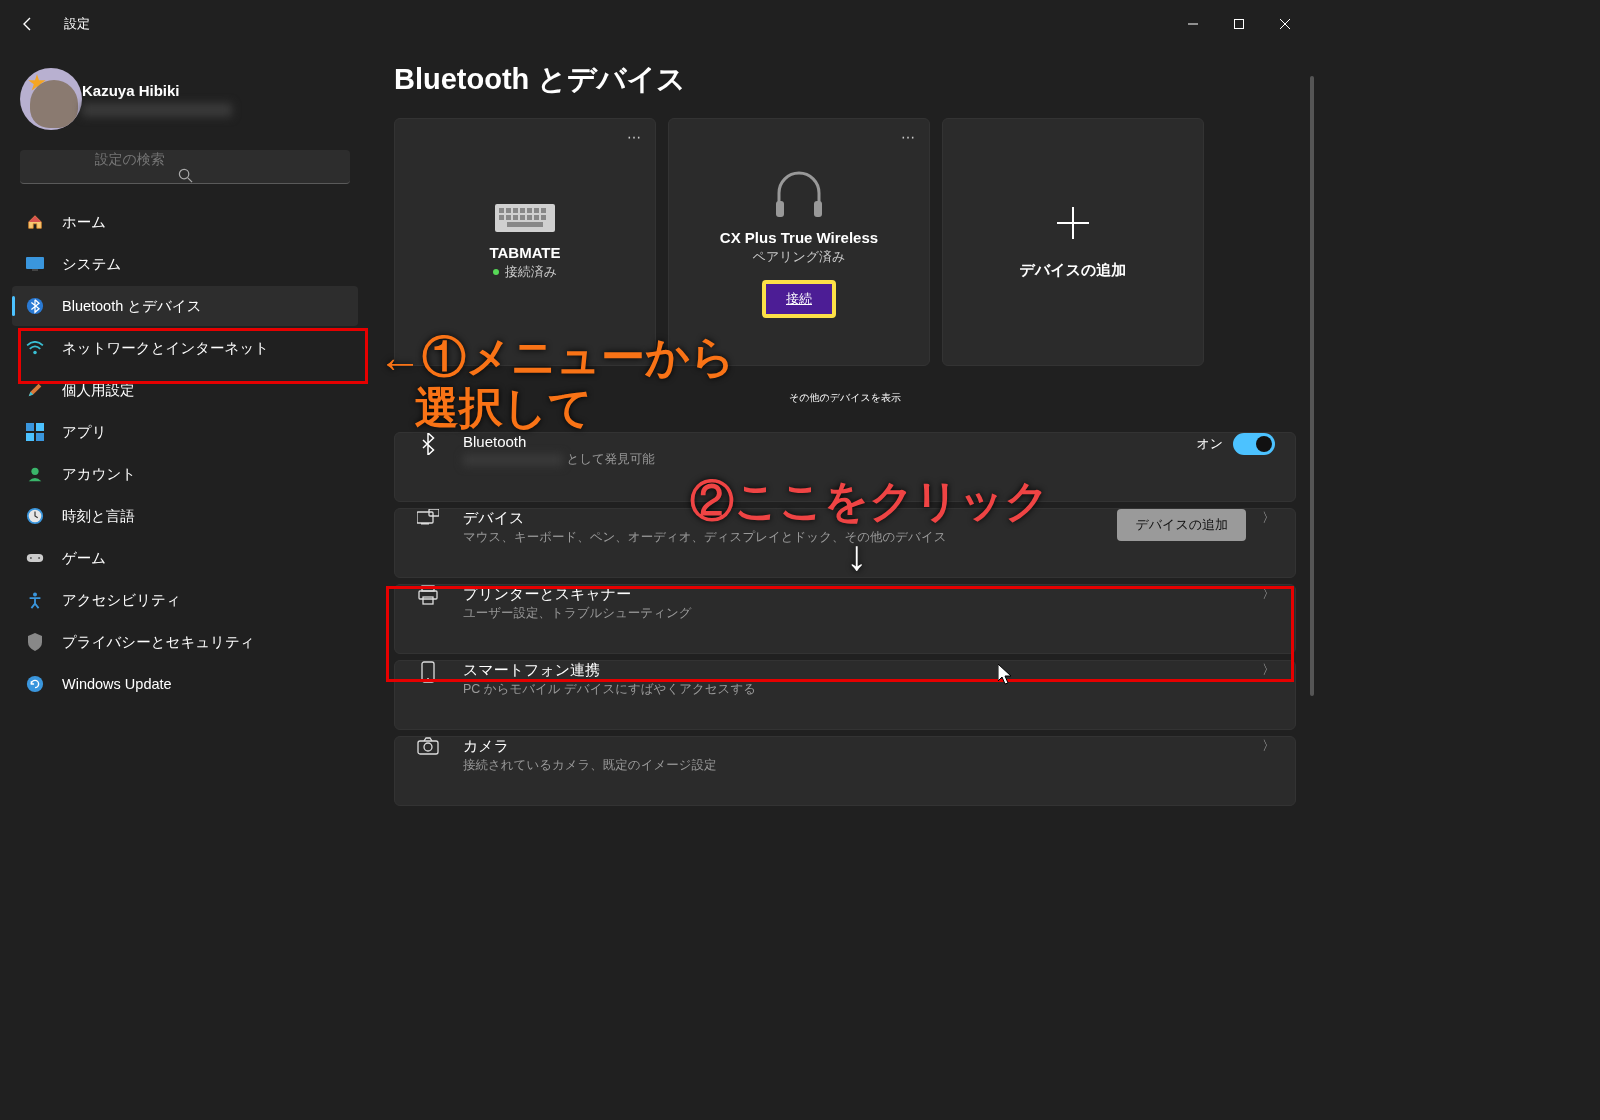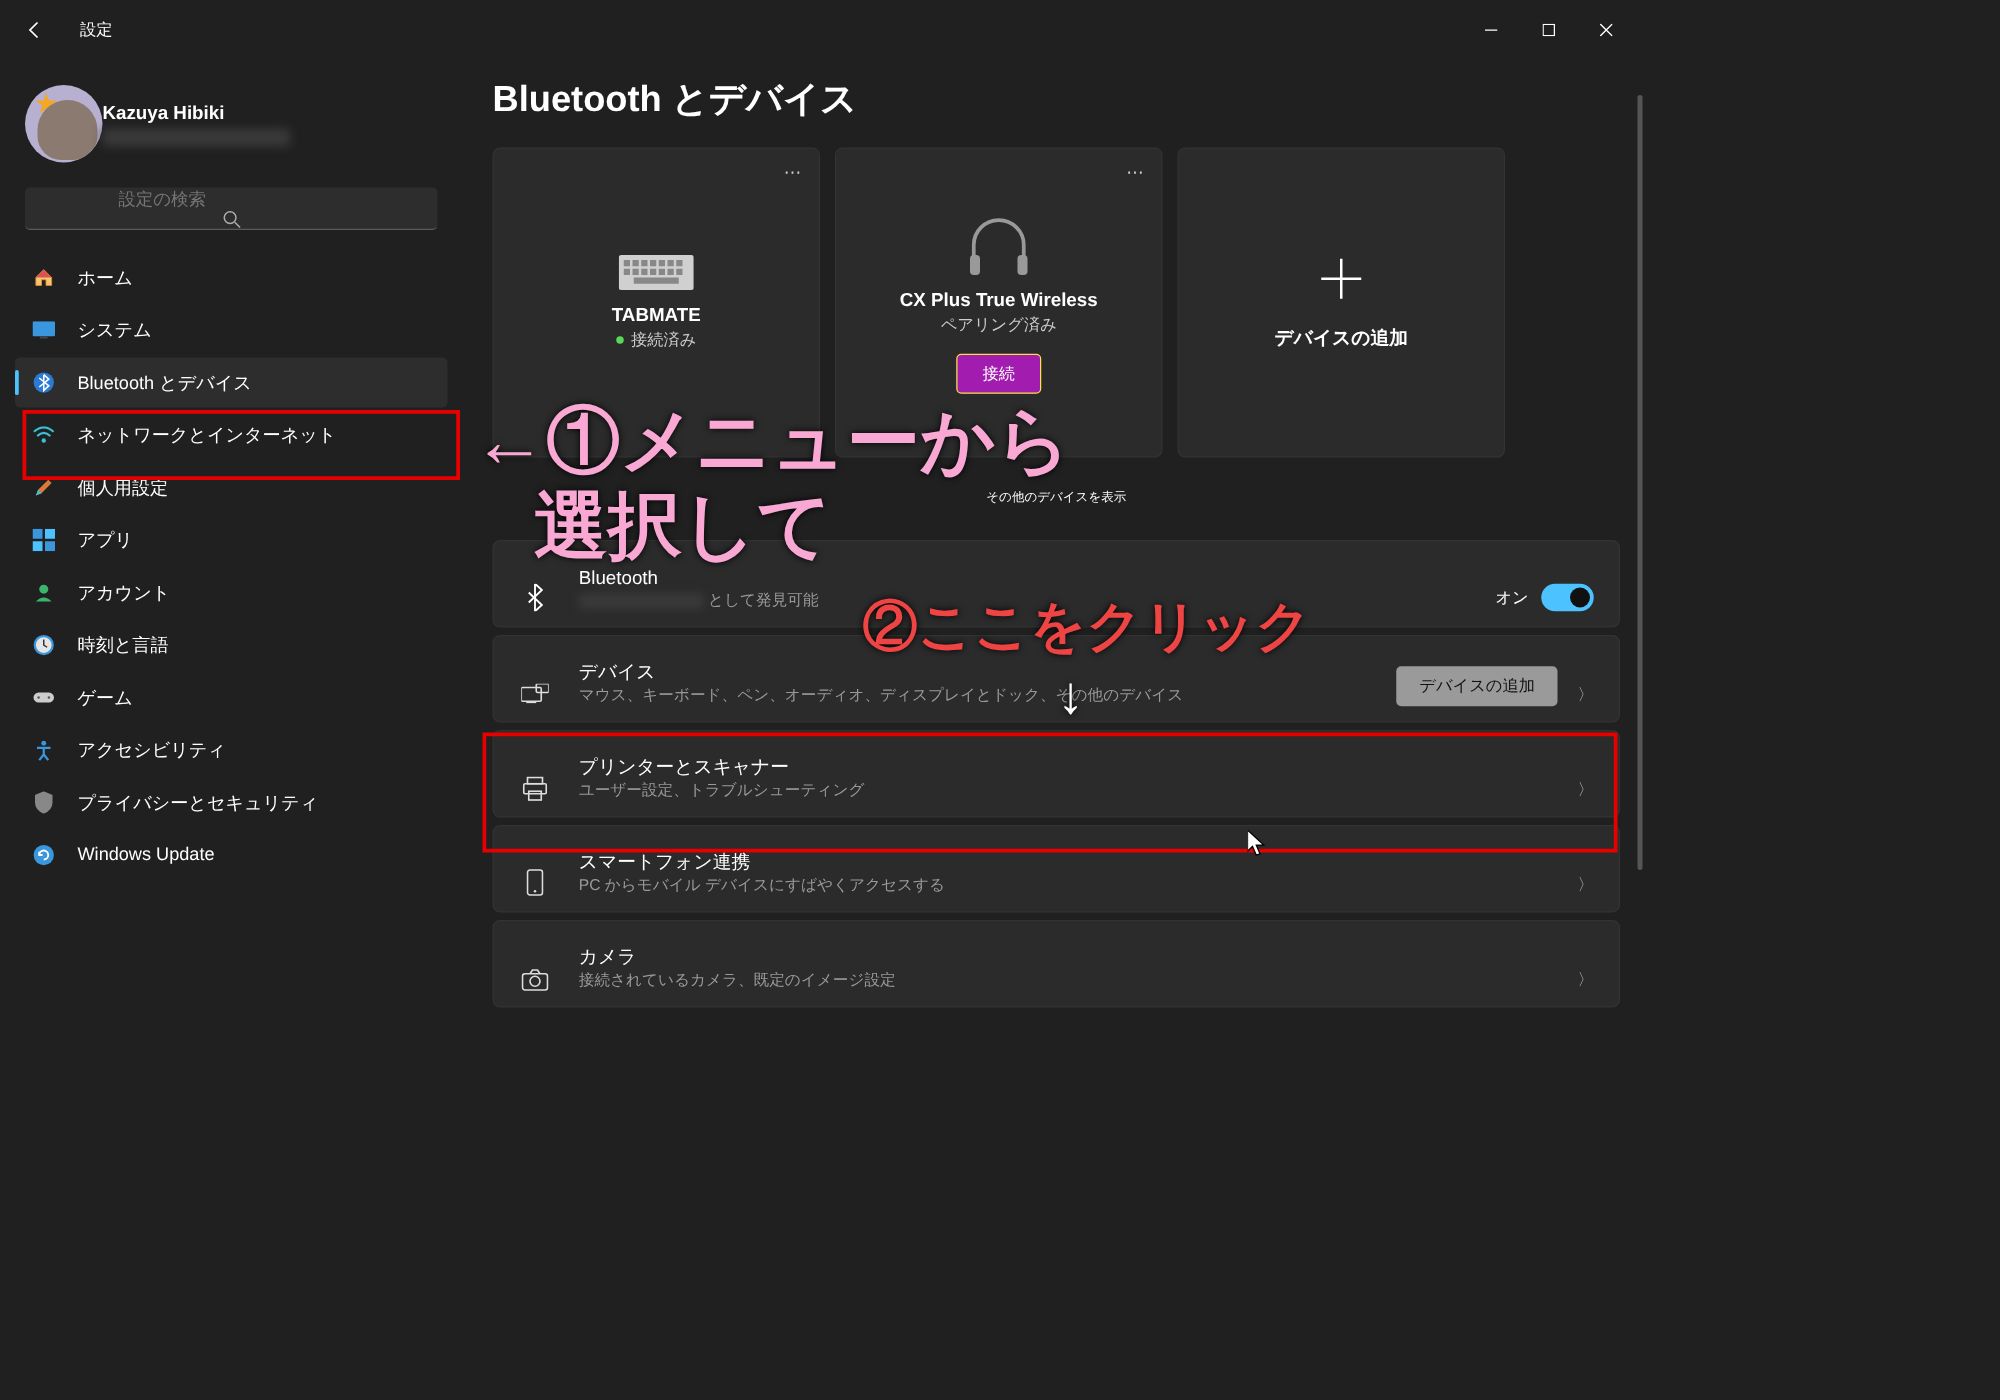--- a/index.html
+++ b/index.html
@@ -25,38 +25,38 @@
 .nav-item.active::before { content: ""; position: absolute; left: 0; top: 10px; width: 3px; height: 20px; background: #4cc2ff; border-radius: 2px; }
 .nav-icon { width: 18px; height: 18px; display: flex; align-items: center; justify-content: center; font-size: 16px; }
 .content { flex: 1; padding: 12px 20px 0 24px; overflow-y: auto; }
 .page-title { font-size: 29px; font-weight: 600; margin-bottom: 18px; }
 .device-cards { display: flex; gap: 12px; margin-bottom: 12px; }
 .device-card { width: 262px; height: 248px; background: #2b2b2b; border: 1px solid #333; border-radius: 6px; display: flex; flex-direction: column; align-items: center; justify-content: center; position: relative; cursor: pointer; }
 .device-card .more-btn { position: absolute; top: 10px; right: 12px; color: #ccc; font-size: 14px; letter-spacing: 2px; cursor: pointer; }
 .device-name { font-size: 15px; font-weight: 600; margin-top: 10px; }
 .device-status { font-size: 13px; color: #ccc; margin-top: 2px; display: flex; align-items: center; gap: 6px; }
 .status-dot { width: 6px; height: 6px; border-radius: 50%; background: #57d957; }
-.connect-btn { margin-top: 14px; background: #a21caf; border: 1px solid #fde047; padding: 6px 20px; border-radius: 4px; font-size: 13px; cursor: pointer; color: #fff; }
+.connect-btn { margin-top: 14px; background: #4c1d95; border: 4px solid #fde047; padding: 6px 20px; border-radius: 4px; font-size: 13px; cursor: pointer; color: #fff; text-decoration: underline; }
 .add-card { justify-content: center; }
 .show-link { height: 40px; display: flex; align-items: center; justify-content: center; font-size: 10px; color: #ffffff; cursor: pointer; margin-bottom: 14px; }
-.settings-row { background: #2b2b2b; border: 1px solid #333; border-radius: 6px; height: 70px; display: flex; align-items: flex-end; padding: 12px 20px; margin-bottom: 6px; cursor: pointer; }
+.settings-row { background: #2b2b2b; border: 1px solid #333; border-radius: 6px; height: 70px; display: flex; align-items: flex-start; padding: 0 20px; margin-bottom: 6px; cursor: pointer; }
 .row-icon { width: 26px; margin-right: 22px; color: #ddd; display: flex; align-items: center; justify-content: center; }
 .row-text { flex: 1; }
 .row-title { font-size: 15px; }
 .row-sub { font-size: 12.5px; color: #999; margin-top: 1px; }
 .row-sub .blur { display:inline-block; filter:blur(4px); background:#3a3a3a; width:100px; height:12px; border-radius:2px; vertical-align:middle; }
 .toggle { display: flex; align-items: center; gap: 10px; }
 .toggle-label { font-size: 13px; }
 .switch { width: 42px; height: 22px; background: #4cc2ff; border-radius: 11px; position: relative; cursor: pointer; }
 .switch::after { content: ""; position: absolute; right: 3px; top: 3px; width: 16px; height: 16px; background: #111; border-radius: 50%; }
 .row-btn { background: #9a9a9a; color: #111; padding: 7px 18px; border-radius: 4px; font-size: 13px; margin-right: 16px; cursor: pointer; }
 .chev { color: #aaa; font-size: 13px; }
 .red-box1 { position: absolute; left: 18px; top: 328px; width: 350px; height: 56px; border: 3px solid #e60000; pointer-events: none; }
 .red-box2 { position: absolute; left: 386px; top: 586px; width: 908px; height: 96px; border: 3px solid #e60000; pointer-events: none; z-index: 50; }
-.anno1 { position: absolute; left: 378px; top: 320px; font-size: 59px; font-weight: 600; color: #f9a8d4; text-shadow: 0 0 6px #000; pointer-events: none; line-height: 1.15; z-index: 60; }
+.anno1 { position: absolute; left: 378px; top: 332px; font-size: 44px; font-weight: 600; color: #f97316; text-shadow: 0 0 6px #000; pointer-events: none; line-height: 1.15; z-index: 60; }
 .anno2 { position: absolute; left: 690px; top: 472px; font-size: 44px; font-weight: 600; color: #ef4444; text-shadow: 0 0 6px #000; pointer-events: none; z-index: 60; }
 .arrow-down { position: absolute; left: 846px; top: 532px; font-size: 42px; font-weight: 600; color: #fff; text-shadow: 0 0 6px #000; pointer-events: none; z-index: 60; }
 .cursor { position: absolute; left: 998px; top: 664px; z-index: 70; pointer-events: none; }
 .scrollbar { position: absolute; right: 2px; top: 76px; width: 4px; height: 620px; background: #555; border-radius: 2px; }
 svg { display: block; }
 </style>
 </head>
 <body>
 
 <div class="titlebar">

